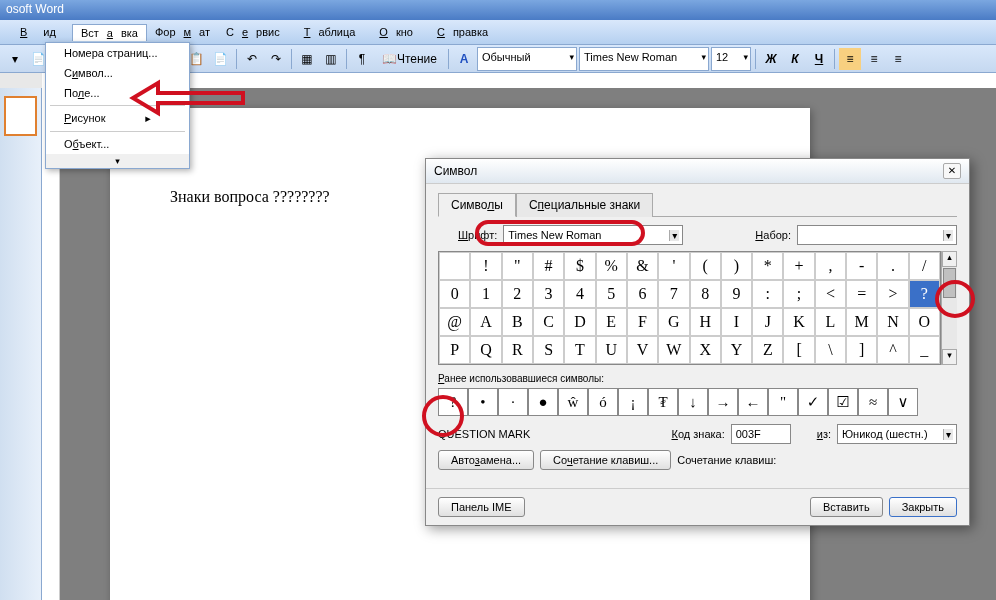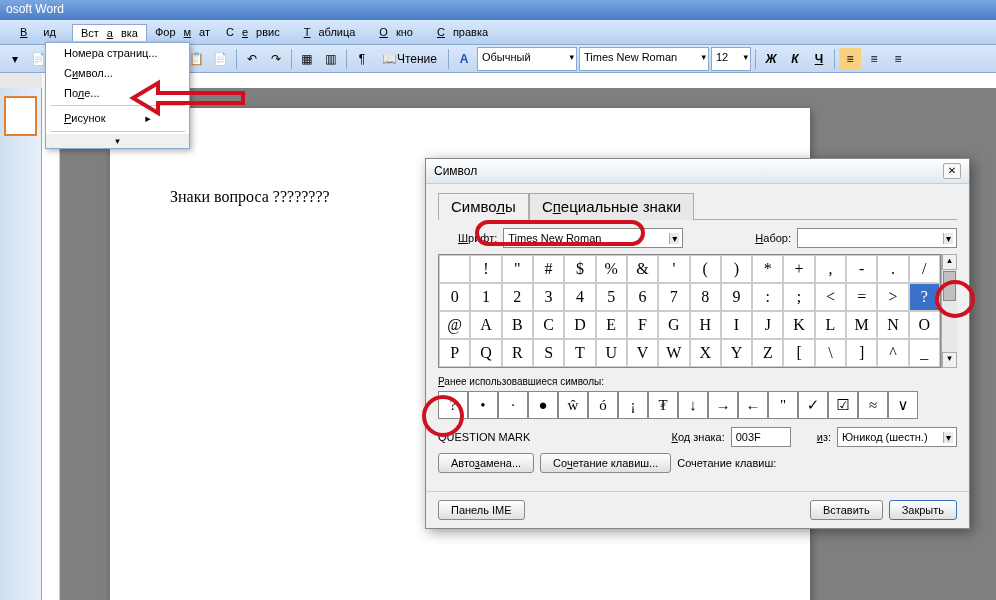--- a/index.html
+++ b/index.html
@@ -34,21 +34,21 @@
 .dropdown-sep { height: 1px; background: #ccc; margin: 2px 4px; }
 .dropdown-expand { text-align: center; padding: 2px; background: #f0f0f0; font-size: 9px; }
 
 .arrow { position: absolute; left: 128px; top: 78px; pointer-events: none; }
 
 .dialog { position: absolute; left: 425px; top: 158px; width: 545px; background: #f0f0f0; border: 1px solid #888; box-shadow: 3px 3px 12px rgba(0,0,0,0.4); }
 .dlg-title { background: linear-gradient(#fff, #e0e8f0); padding: 4px 8px; border-bottom: 1px solid #ccc; display: flex; justify-content: space-between; align-items: center; font-size: 12px; }
 .dlg-close { width: 18px; height: 16px; border: 1px solid #aaa; background: #f8f8f8; font-size: 10px; text-align: center; line-height: 14px; border-radius: 2px; }
 .dlg-body { padding: 8px 12px 12px; }
 .tabs { display: flex; border-bottom: 1px solid #aaa; margin-bottom: 8px; }
-.tab { padding: 4px 12px; border: 1px solid #aaa; border-bottom: none; background: #e8e8e8; font-size: 15px; position: relative; top: 1px; }
+.tab { padding: 4px 12px; border: 1px solid #aaa; border-bottom: none; background: #e8e8e8; font-size: 12px; position: relative; top: 1px; }
 .tab.active { background: #f0f0f0; border-bottom: 1px solid #f0f0f0; }
 .row { display: flex; align-items: center; gap: 6px; margin-bottom: 6px; }
 .row label { font-size: 11px; padding-left: 20px; }
 .sel { height: 20px; border: 1px solid #888; background: #fff; padding: 0 18px 0 4px; font-size: 11px; display: inline-flex; align-items: center; position: relative; min-width: 80px; }
 .sel::after { content: "▾"; position: absolute; right: 3px; font-size: 10px; background: #e8e8e8; border-left: 1px solid #aaa; padding: 0 2px; }
 .grid { border: 1px solid #888; background: #fff; overflow: hidden; }
 .grid-inner { display: grid; grid-template-columns: repeat(16, 1fr); }
 .cell { border: 1px solid #ccc; height: 28px; display: flex; align-items: center; justify-content: center; font-family: "Times New Roman", serif; font-size: 16px; cursor: pointer; }
 .cell.sel-cell { background: #3a70c8; color: #fff; }
 .grid-scroll { display: flex; }
@@ -134,20 +134,21 @@
   </div>
 </div>
 
 <div class="dropdown">
   <div class="dropdown-item">Номера страниц...</div>
   <div class="dropdown-item">С<span class="ul">и</span>мвол...</div>
   <div class="dropdown-item">По<span class="ul">л</span>е...</div>
   <div class="dropdown-sep"></div>
   <div class="dropdown-item"><span class="ul">Р</span>исунок&nbsp;&nbsp;&nbsp;&nbsp;&nbsp;&nbsp;&nbsp;&nbsp;&nbsp;&nbsp;&nbsp;&nbsp;&nbsp;▸</div>
   <div class="dropdown-sep"></div>
+  <div class="dropdown-item">О<span class="ul">б</span>ъект...</div>
   <div class="dropdown-expand">▾</div>
 </div>
 
 <svg class="arrow" width="120" height="40">
   <path d="M 115 15 L 30 15 L 30 5 L 5 20 L 30 35 L 30 25 L 115 25 Z" fill="none" stroke="#d01020" stroke-width="4"></path>
 </svg>
 
 <div class="dialog">
   <div class="dlg-title">
     <span>Символ</span>

